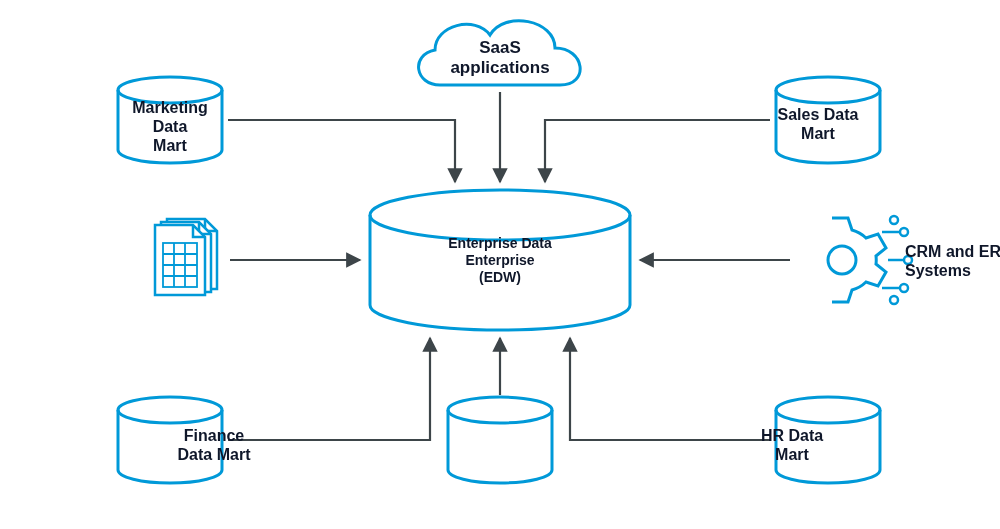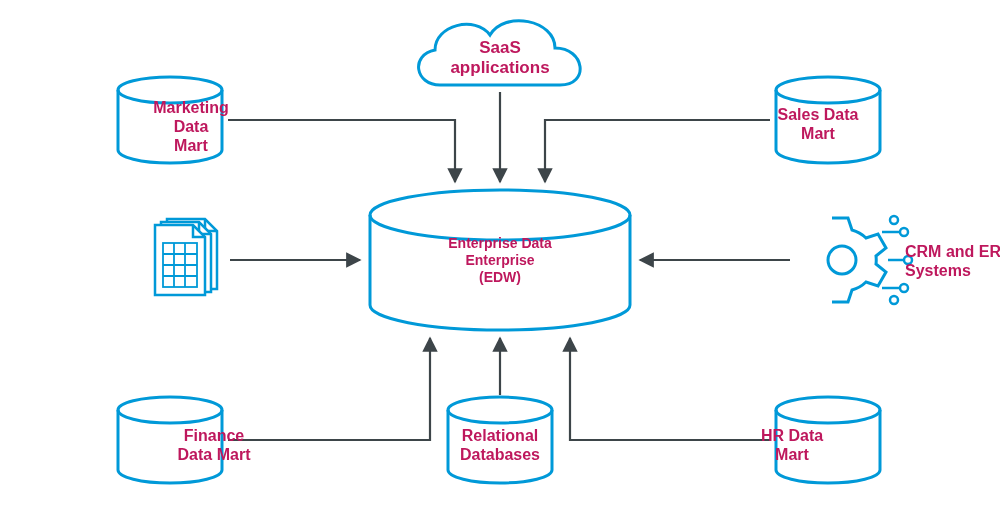--- a/index.html
+++ b/index.html
@@ -19,21 +19,21 @@
   svg.canvas {
     position: absolute;
     left: 0; top: 0;
     width: 1000px;
     height: 529px;
   }
   .label {
     position: absolute;
     font-size: 17px;
     font-weight: 600;
-    color: #be185d;
+    color: #0f172a;
     text-align: center;
     line-height: 1.2;
     pointer-events: none;
   }
   .label.small { font-size: 16px; }
   .label.big   { font-size: 14px; }
 </style>
 </head>
 <body>
 
@@ -168,21 +168,21 @@
   <span>Enterprise Data</span><br>
   <span>Enterprise</span><br>
   <span>(EDW)</span>
 </div>
 
 <div class="label" style="left:430px; top:38px; width:140px;">
   <span>SaaS</span><br>
   <span>applications</span>
 </div>
 
-<div class="label small" style="left:118px; top:98px; width:104px;padding-left:21px;">
+<div class="label small" style="left:118px; top:98px; width:104px;">
   <span>Marketing</span><br>
   <span>Data</span><br>
   <span>Mart</span>
 </div>
 
 <div class="label small" style="left:776px; top:105px; width:84px;">
   <span>Sales Data</span><br>
   <span>Mart</span>
 </div>
 
@@ -190,23 +190,19 @@
 <div class="label small" style="left:905px; top:242px; width:110px; text-align:left;">
   <span>CRM and ERP</span><br>
   <span>Systems</span>
 </div>
 
 <div class="label small" style="left:118px; top:426px; width:104px;padding-left:44px;">
   <span>Finance</span><br>
   <span>Data Mart</span>
 </div>
 
-<div class="label small" style="left:448px; top:426px; width:104px;">
-  <span>Relational</span><br>
-  <span>Databases</span>
-</div>
 
 <div class="label small" style="left:736px; top:426px; width:112px;">
   <span>HR Data</span><br>
   <span>Mart</span>
 </div>
 
 </div>
 
 </body></html>

